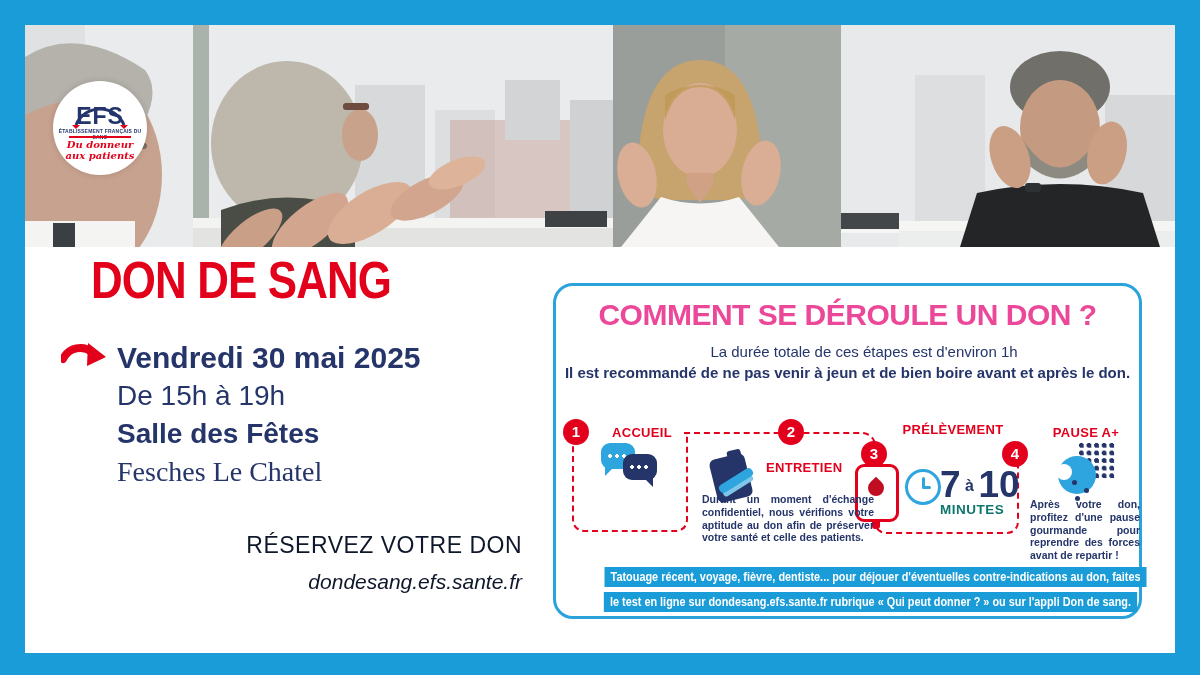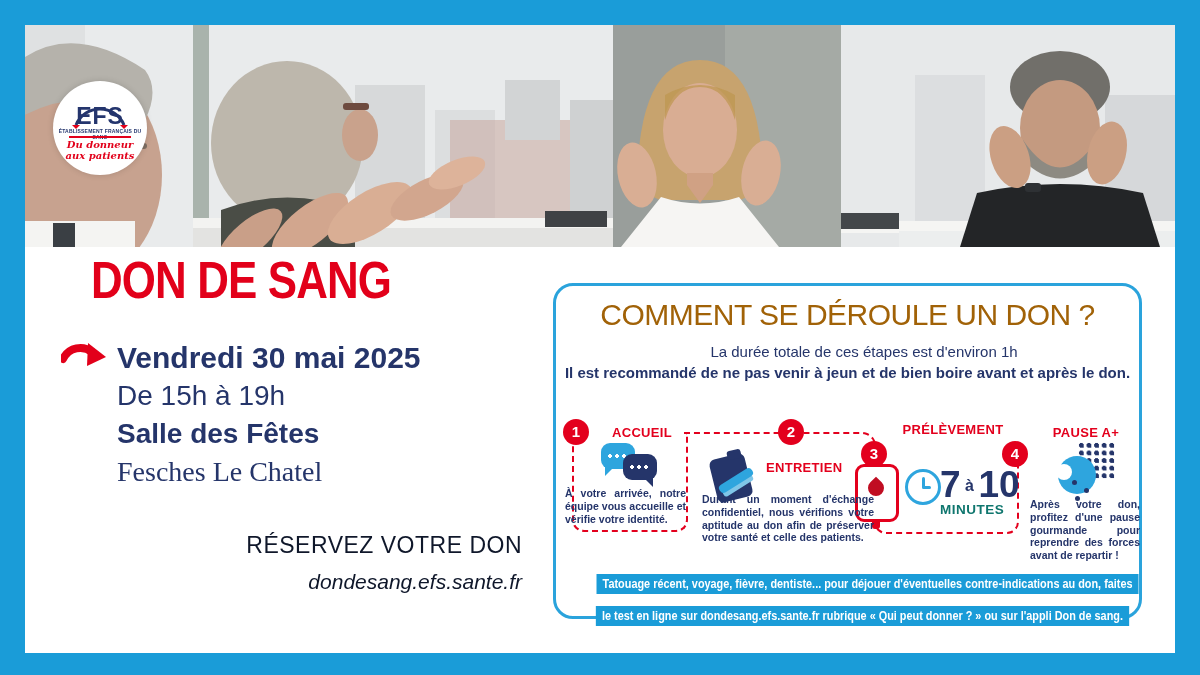--- a/index.html
+++ b/index.html
@@ -29,21 +29,21 @@
   .event-info .l1{font-size:30px;font-weight:bold;line-height:38px;}
   .event-info .l2{font-size:28px;line-height:38px;}
   .event-info .l3{font-size:28px;font-weight:bold;line-height:38px;}
   .event-info .l4{font-size:28px;line-height:38px;font-family:Liberation Serif, serif;}
   .reserve{position:absolute;left:95px;top:507px;width:402px;text-align:right;color:#0f172a;}
   .reserve .cta{font-size:23px;letter-spacing:.5px;}
   .reserve .site{font-size:21px;font-style:italic;margin-top:11px;}
 
   
   .infobox{position:absolute;left:528px;top:258px;width:583px;height:330px;border:3px solid #2aa3dc;border-radius:20px;background:#fff;}
-  .box-title{position:absolute;left:0;right:0;top:12px;text-align:center;font-size:30px;font-weight:400;color:#a16207;
+  .box-title{position:absolute;left:0;right:0;top:12px;text-align:center;font-size:30px;font-weight:700;color:#ec4899;
              letter-spacing:-.5px;white-space:nowrap;}
   .box-sub1{position:absolute;left:0;right:0;top:57px;text-align:center;font-size:15px;color:#25356a;margin-left:33px;}
   .box-sub2{position:absolute;left:0;right:0;top:78px;text-align:center;font-size:15px;font-weight:bold;color:#25356a;}
 
   
   .dash{position:absolute;border:0 dashed #e3001d;z-index:1;}
   .dashA{left:16px;top:146px;width:112px;height:98px;border-left-width:2px;border-bottom-width:2px;border-right-width:2px;
          border-radius:0 0 12px 12px;}
   .dashB{left:128px;top:146px;width:190px;height:30px;border-top-width:2px;border-right-width:2px;border-radius:0 14px 0 0;}
   .dashC{left:318px;top:168px;width:141px;height:78px;border-left-width:2px;border-bottom-width:2px;border-right-width:2px;
@@ -101,21 +101,21 @@
   .cookie{position:absolute;left:500px;top:156px;width:60px;height:58px;z-index:2;}
   .cookie .waffle{position:absolute;right:0;top:0;width:38px;height:38px;
         background:radial-gradient(circle 2.6px at 3.5px 3.5px,#25356a 95%,transparent) 0 0/7.6px 7.6px;}
   .cookie .disc{position:absolute;left:2px;top:14px;width:38px;height:38px;background:#2ea5de;border-radius:50%;}
   .cookie .bite{position:absolute;left:-2px;top:8px;width:16px;height:16px;background:#fff;border-radius:50%;}
   .cookie .c1,.cookie .c2,.cookie .c3{position:absolute;width:5px;height:5px;background:#25356a;border-radius:50%;}
   .cookie .c1{left:14px;top:24px;} .cookie .c2{left:26px;top:32px;} .cookie .c3{left:17px;top:40px;}
 
   
   .banner{position:absolute;left:0;right:0;top:276px;text-align:center;z-index:2;}
-  .banner .line{display:block;margin:12px auto 1px;}
+  .banner .line{display:block;margin:5px auto 1px;padding-left:8px;}
   .banner .hl{display:inline-block;background:#1a9cd8;color:#fff;font-weight:bold;font-size:12.5px;line-height:1.45;
               padding:1px 7px;transform:scaleX(.87);transform-origin:center;white-space:nowrap;}
 </style>
 </head>
 <body>
 
 <div class="poster">
   <div class="canvas">
 
     <div class="photo">
@@ -278,21 +278,20 @@
       <div class="cookie">
         <div class="waffle"></div>
         <div class="disc">
           <div class="bite"></div>
           <div class="c1"></div>
           <div class="c2"></div>
           <div class="c3"></div>
         </div>
       </div>
 
-      <div class="steptext txt1">À votre arrivée, notre équipe vous accueille et vérifie votre identité.</div>
       <div class="steptext txt2">Durant un moment d'échange confidentiel, nous vérifions votre aptitude au don afin de préserver votre santé et celle des patients.</div>
       <div class="steptext txt4">Après votre don, profitez d'une pause gourmande pour reprendre des forces avant de repartir !</div>
 
       <div class="banner">
         <span class="line"><span class="hl">Tatouage récent, voyage, fièvre, dentiste... pour déjouer d'éventuelles contre-indications au don, faites</span></span>
         <span class="line"><span class="hl">le test en ligne sur dondesang.efs.sante.fr rubrique « Qui peut donner ? » ou sur l'appli Don de sang.</span></span>
       </div>
     </div>
 
   </div>

